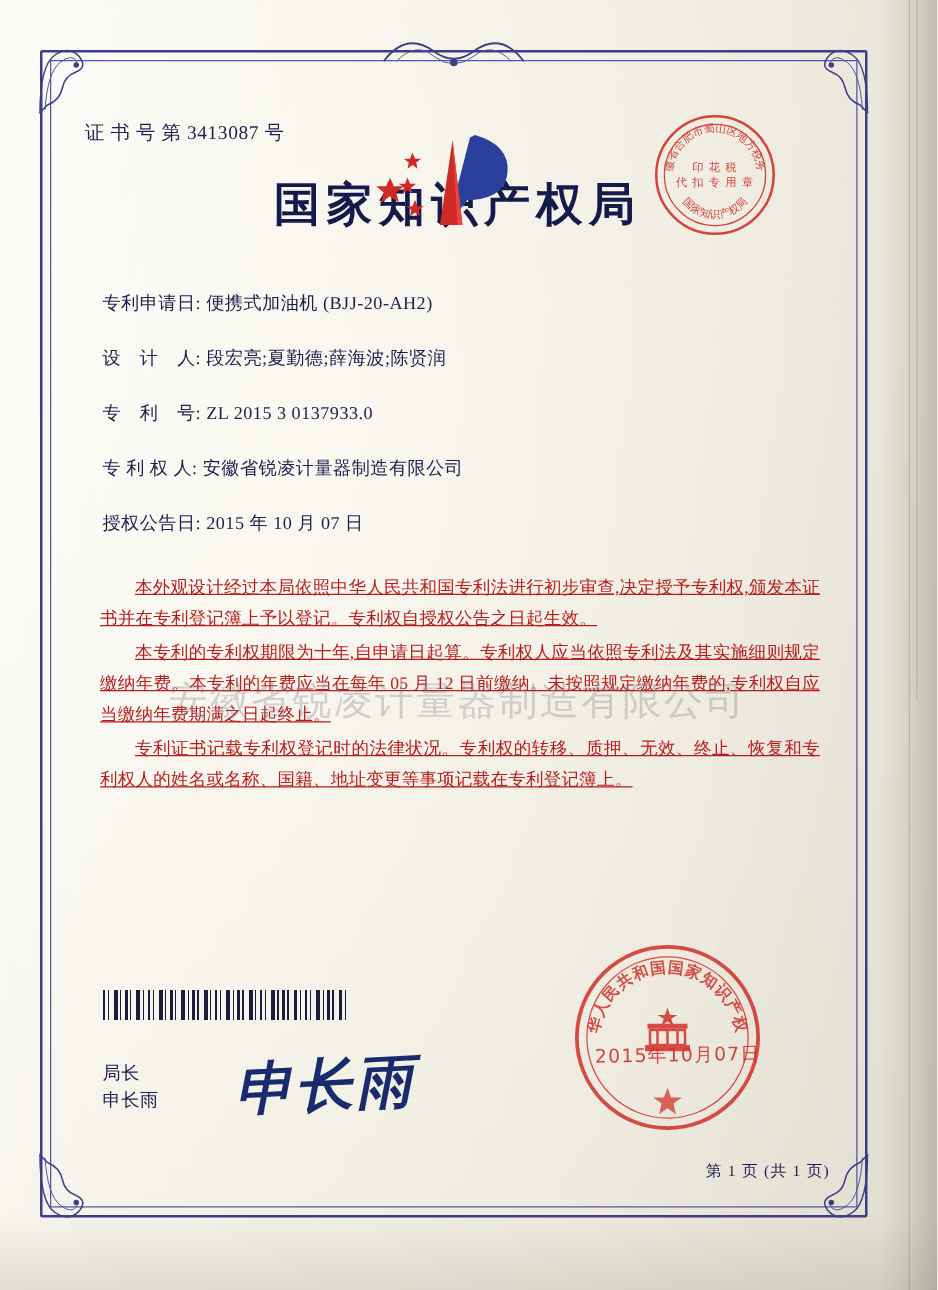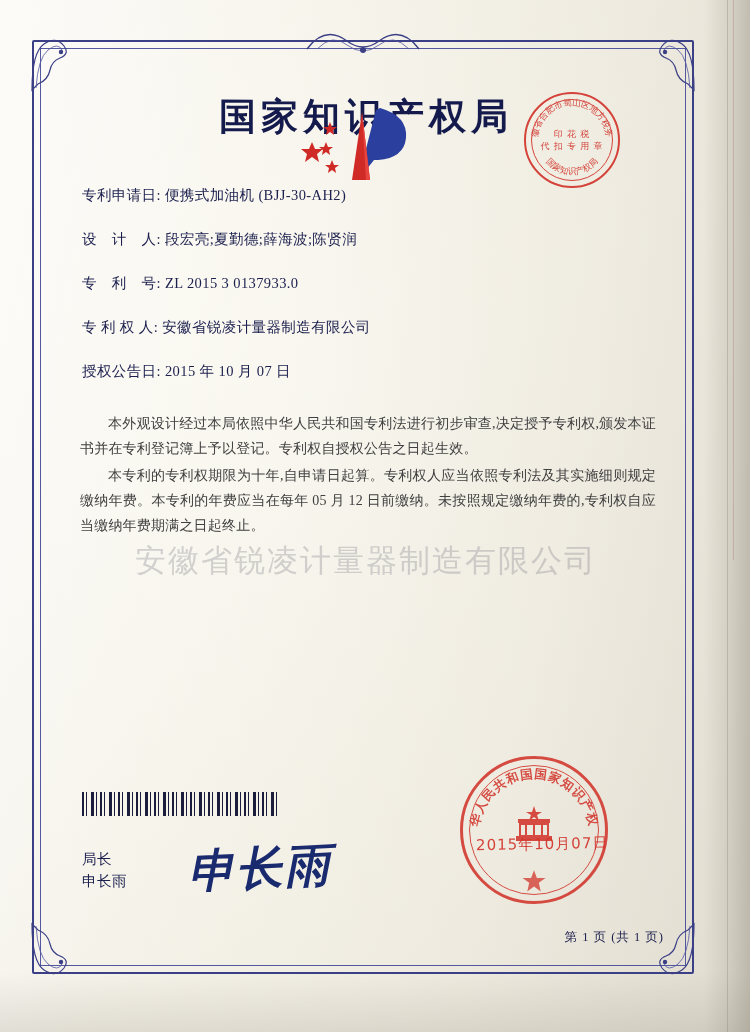--- a/index.html
+++ b/index.html
@@ -159,25 +159,26 @@
   }
 
   .paragraphs {
     margin-top: 30px;
     padding-left: 12px;
     padding-right: 8px;
   }
   .para {
     font-size: 14px;
     line-height: 25px;
-    color: #404040;
+    color: #b91c1c;
     text-indent: 2em;
     margin-bottom: 2px;
     text-align: justify;
     letter-spacing: 0.2px;
+    text-decoration: underline;
   }
 
   
   .barcode {
     position: absolute;
     left: 14px; bottom: 136px;
     width: 198px; height: 24px;
     background-image: repeating-linear-gradient(
       to right,
       #1c1c3c 0px, #1c1c3c 2px, transparent 2px, transparent 4px,
@@ -294,20 +295,21 @@
   <div class="top-ornament">
     <svg width="120" height="34" viewBox="0 0 120 34">
       <path d="M4 26 Q22 2 44 18 Q60 30 76 18 Q98 2 116 26" fill="none" stroke="#3b3f86" stroke-width="1.4"></path>
       <path d="M14 26 Q30 10 44 22 Q60 34 76 22 Q90 10 106 26" fill="none" stroke="#5257a0" stroke-width="0.8"></path>
       <circle cx="60" cy="27" r="3" fill="#3b3f86"></circle>
     </svg>
   </div>
 
   <div class="content">
 
+    <div class="cert-no">证 书 号 第 3413087 号</div>
 
     <div class="logo">
       <svg width="132" height="84" viewBox="0 0 132 84">
 
         <path d="M62 78 L80 8 L84 6 Q112 14 110 36 Q108 56 82 58 L78 58" fill="#2b3f9e"></path>
 
         <path d="M56 78 L74 78 L66 10 Z" fill="#cf2a26"></path>
 
         <path d="M66 10 L70 78 L74 78 Z" fill="#e8453f"></path>
 
@@ -338,21 +340,21 @@
         <div>印 花 税</div>
         <div>代 扣 专 用 章</div>
       </div>
     </div>
 
     <div class="doc-title">国家知识产权局</div>
 
     <div class="fields">
       <div class="field-row">
         <span class="field-label">专利申请日:</span>
-        <span class="field-value">便携式加油机 (BJJ-30-AH2)</span>
+        <span class="field-value">便携式加油机 (BJJ-20-AH2)</span>
       </div>
       <div class="field-row">
         <span class="field-label">设　计　人:</span>
         <span class="field-value">段宏亮;夏勤德;薛海波;陈贤润</span>
       </div>
       <div class="field-row">
         <span class="field-label">专　利　号:</span>
         <span class="field-value">ZL 2015 3 0137933.0</span>
       </div>
       <div class="field-row">
@@ -361,20 +363,21 @@
       </div>
       <div class="field-row">
         <span class="field-label">授权公告日:</span>
         <span class="field-value">2015 年 10 月 07 日</span>
       </div>
     </div>
 
     <div class="paragraphs">
       <div class="para">本外观设计经过本局依照中华人民共和国专利法进行初步审查,决定授予专利权,颁发本证书并在专利登记簿上予以登记。专利权自授权公告之日起生效。</div>
       <div class="para">本专利的专利权期限为十年,自申请日起算。专利权人应当依照专利法及其实施细则规定缴纳年费。本专利的年费应当在每年 05 月 12 日前缴纳。未按照规定缴纳年费的,专利权自应当缴纳年费期满之日起终止。</div>
+      <div class="para">专利证书记载专利权登记时的法律状况。专利权的转移、质押、无效、终止、恢复和专利权人的姓名或名称、国籍、地址变更等事项记载在专利登记簿上。</div>
     </div>
 
     <div class="barcode"></div>
 
     <div class="signature-block">
       <div>局长</div>
       <div>申长雨</div>
     </div>
 
     <div class="handwriting">申长雨</div>

